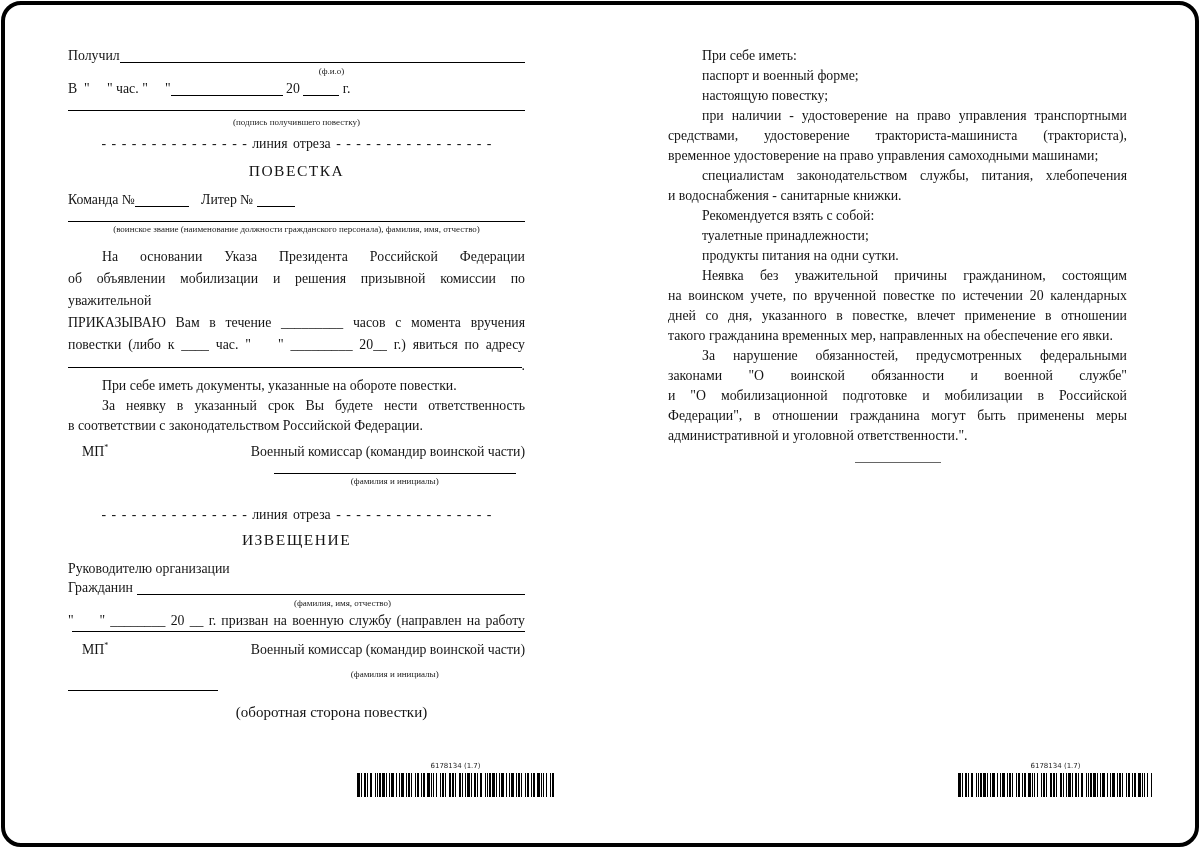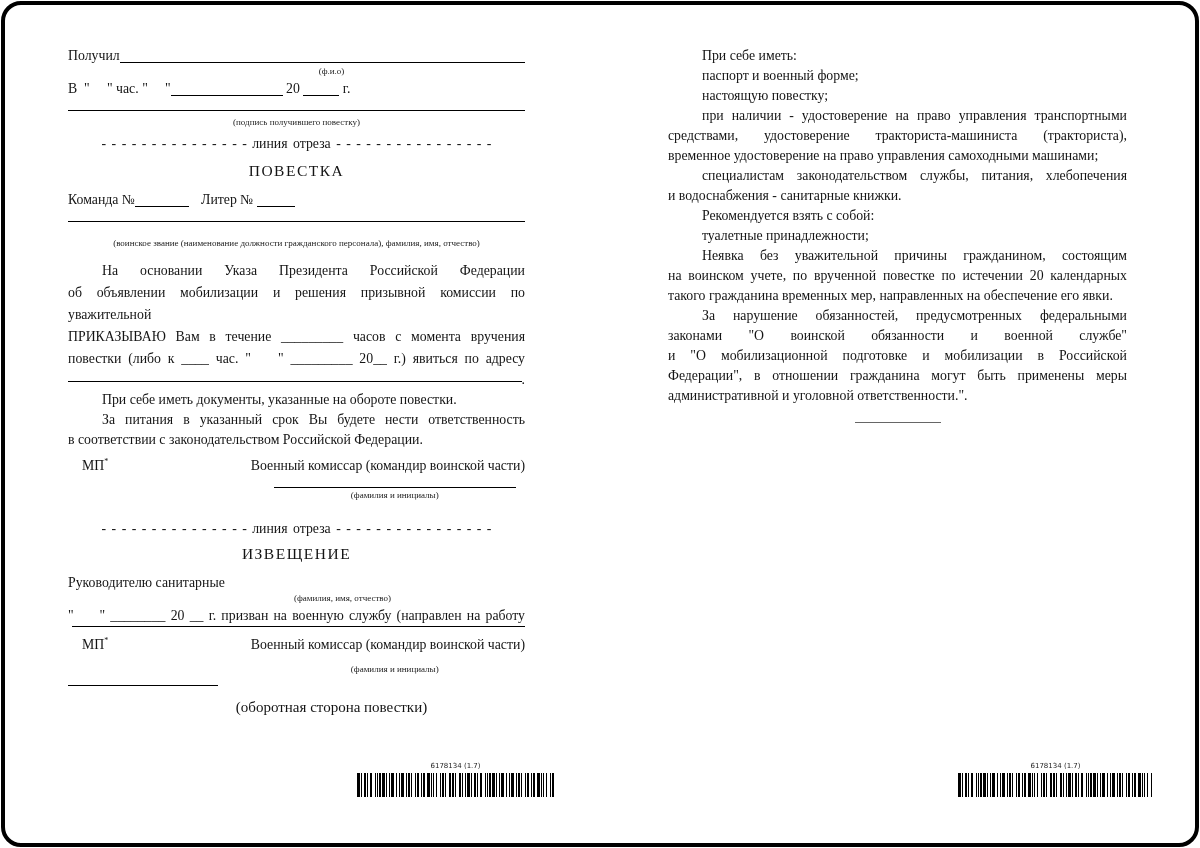--- a/index.html
+++ b/index.html
@@ -65,55 +65,59 @@
     <div class="doc-title">ПОВЕСТКА</div>
 
     <div class="row" style="margin-top:10px">
       <span class="pre">Команда №</span>
       <span class="fill" style="flex:0 0 54px"></span>
       <span class="pre" style="margin-left:12px">Литер №</span>
       <span class="fill" style="flex:0 0 38px;margin-left:4px"></span>
     </div>
 
     <div class="hr" style="margin-top:12px"></div>
-    <div class="hint center" style="margin-top:16px">(воинское звание (наименование должности гражданского персонала), фамилия, имя, отчество)</div>
+    <div class="hint center" style="margin-top:2px">(воинское звание (наименование должности гражданского персонала), фамилия, имя, отчество)</div>
 
     <div class="para" style="margin-top:11px;line-height:22px">
         <div class="pline jl ind">На основании Указа Президента Российской Федерации</div>
         <div class="pline jl">об объявлении мобилизации и решения призывной комиссии по уважительной</div>
         <div class="pline jl">ПРИКАЗЫВАЮ Вам в течение _________ часов с момента вручения</div>
         <div class="pline jl">повестки (либо к ____ час. "&nbsp;&nbsp;&nbsp;&nbsp;" _________ 20__ г.) явиться по адресу</div>
       </div>
 
     <div class="row" style="height:12px">
       <span class="fill" style="margin-bottom:0"></span>
       <span>.</span>
     </div>
 
     <div class="para ind" style="margin-top:8px;line-height:20px">При себе иметь документы, указанные на обороте повестки.</div>
     <div class="para" style="line-height:20px">
-        <div class="pline jl ind">За питания в указанный срок Вы будете нести ответственность</div>
+        <div class="pline jl ind">За неявку в указанный срок Вы будете нести ответственность</div>
         <div class="pline">в соответствии с законодательством Российской Федерации.</div>
       </div>
 
     <div class="mp-row" style="margin-top:6px">
       <span><span>МП</span><sup>*</sup></span>
       <span>Военный комиссар (командир воинской части)</span>
     </div>
 
     <div class="nameline with-line" style="margin-top:12px">
       <div class="hint center">(фамилия и инициалы)</div>
     </div>
 
     <div class="cut" style="margin-top:18px">- - - - - - - - - - - - - - -  линия отреза  - - - - - - - - - - - - - - - -</div>
 
     <div class="doc-title" style="margin-top:6px">ИЗВЕЩЕНИЕ</div>
 
-    <div style="margin-top:10px">Руководителю санитарные</div>
-
+    <div style="margin-top:10px">Руководителю организации</div>
+
+    <div class="row">
+      <span class="pre">Гражданин</span>
+      <span class="fill" style="margin-left:4px"></span>
+    </div>
     <div class="hint center" style="padding-left:92px;margin-top:1px">(фамилия, имя, отчество)</div>
 
     <div class="jl" style="margin-top:1px;line-height:21px">"&nbsp;&nbsp;&nbsp;&nbsp;&nbsp;" ________ 20 __ г. призван на военную службу (направлен на работу</div>
     <div class="row">
       <span class="fill" style="margin-left:4px"></span>
     </div>
 
     <div class="mp-row" style="margin-top:6px">
       <span><span>МП</span><sup>*</sup></span>
       <span>Военный комиссар (командир воинской части)</span>
@@ -136,23 +140,25 @@
         <div class="pline jl ind">при наличии - удостоверение на право управления транспортными</div>
         <div class="pline jl">средствами, удостоверение тракториста-машиниста (тракториста),</div>
         <div class="pline">временное удостоверение на право управления самоходными машинами;</div>
       </div>
     <div>
         <div class="pline jl ind">специалистам законодательством службы, питания, хлебопечения</div>
         <div class="pline">и водоснабжения - санитарные книжки.</div>
       </div>
     <div class="ind">Рекомендуется взять с собой:</div>
     <div class="ind">туалетные принадлежности;</div>
+    <div class="ind">продукты питания на одни сутки.</div>
     <div>
         <div class="pline jl ind">Неявка без уважительной причины гражданином, состоящим</div>
         <div class="pline jl">на воинском учете, по врученной повестке по истечении 20 календарных</div>
+        <div class="pline jl">дней со дня, указанного в повестке, влечет применение в отношении</div>
         <div class="pline">такого гражданина временных мер, направленных на обеспечение его явки.</div>
       </div>
     <div>
         <div class="pline jl ind">За нарушение обязанностей, предусмотренных федеральными</div>
         <div class="pline jl">законами "О воинской обязанности и военной службе"</div>
         <div class="pline jl">и "О мобилизационной подготовке и мобилизации в Российской</div>
         <div class="pline jl">Федерации", в отношении гражданина могут быть применены меры</div>
         <div class="pline">административной и уголовной ответственности.".</div>
       </div>
     <div class="shortline"></div>

